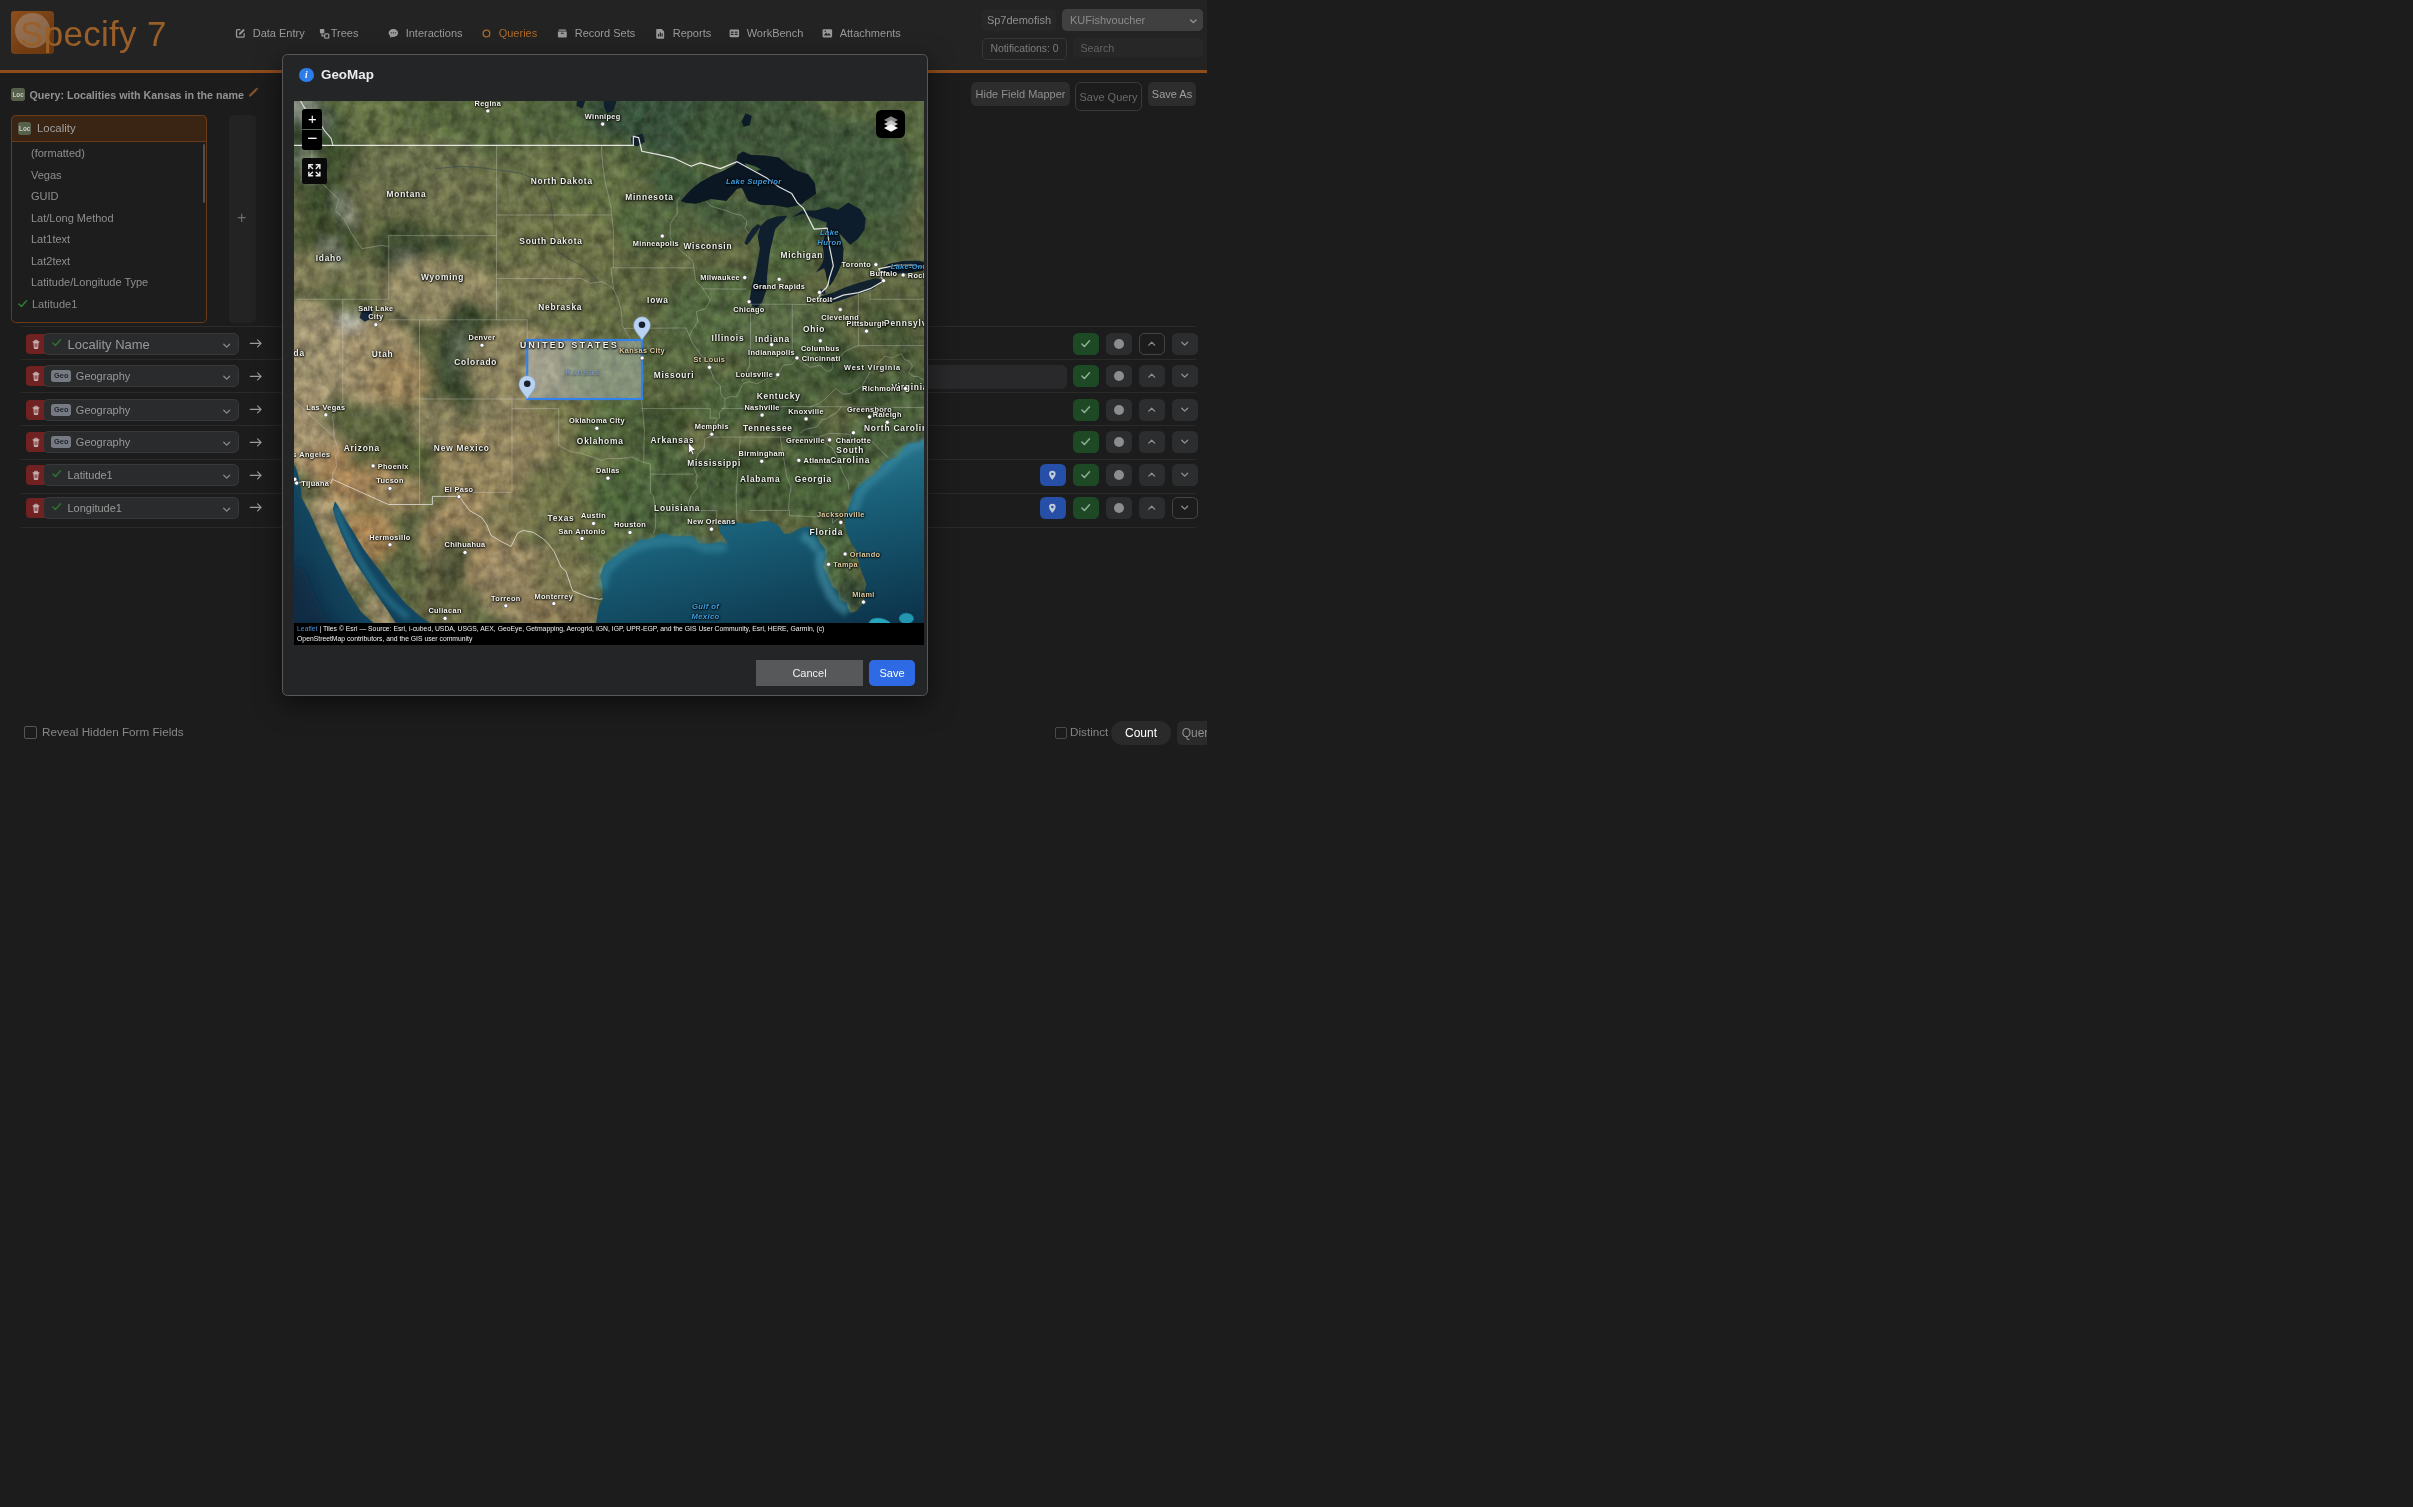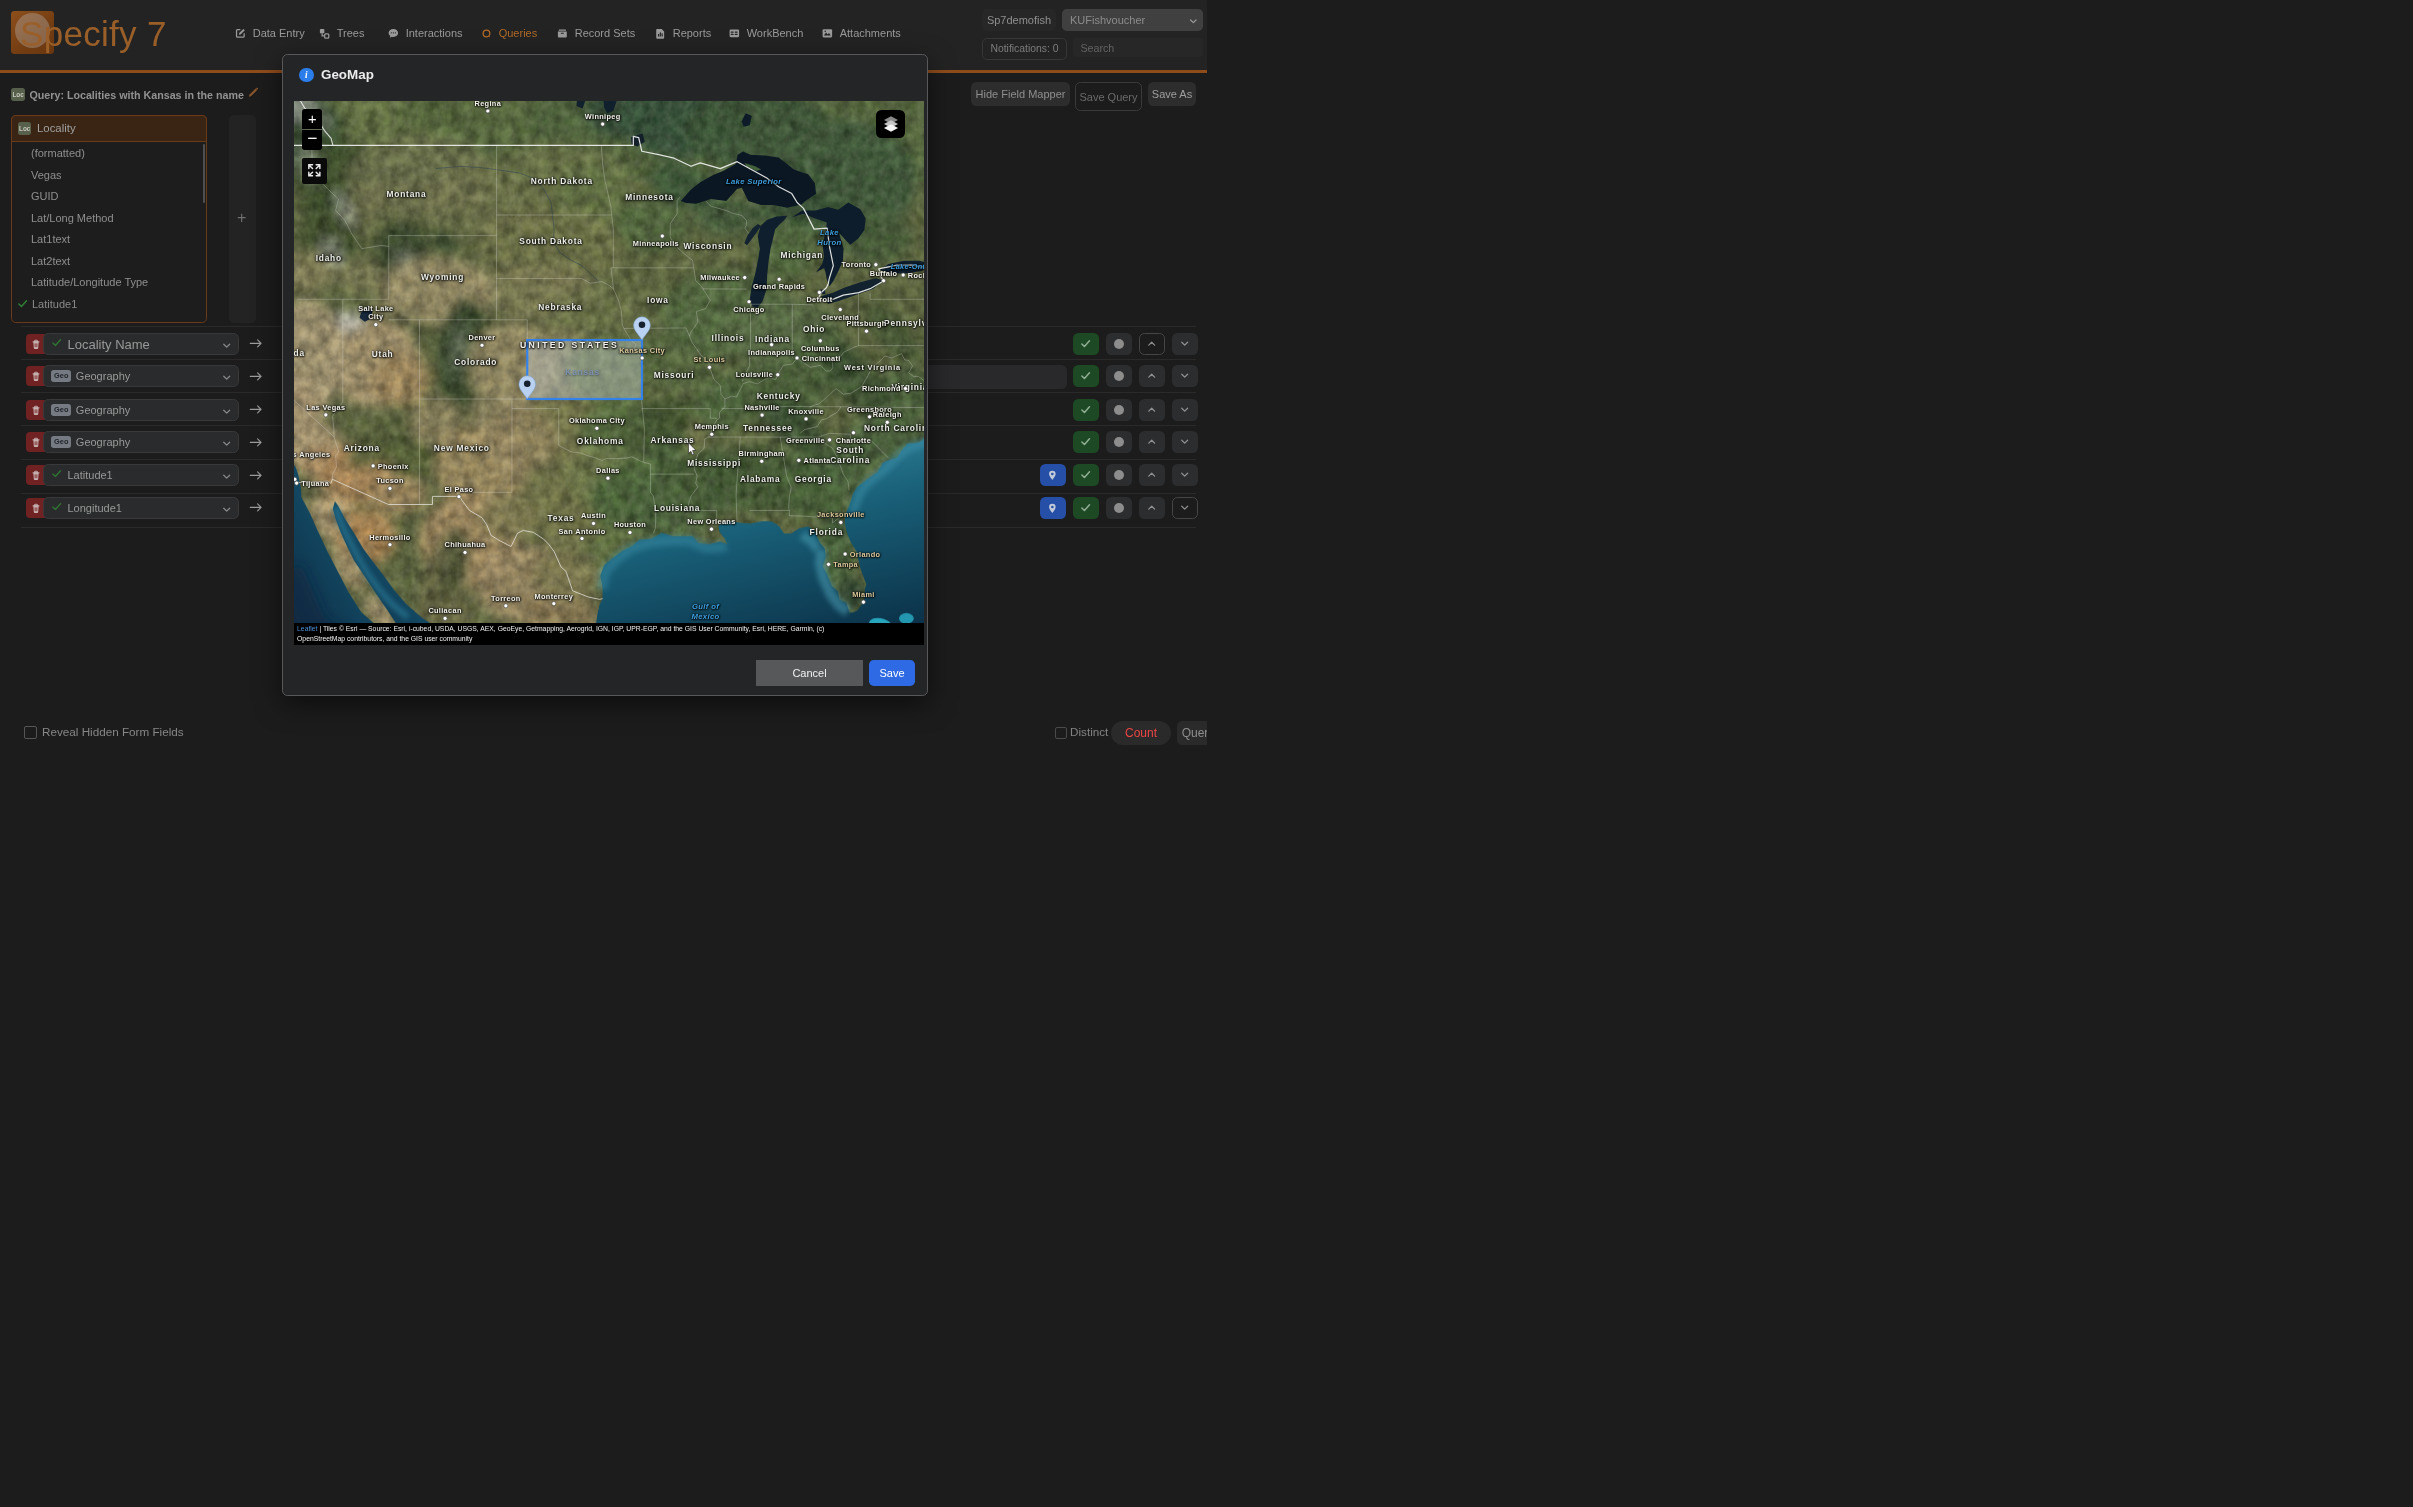--- a/index.html
+++ b/index.html
@@ -10,21 +10,21 @@
 <div class="abs" style="left:10.7px;top:10.7px;width:43px;height:43px;border-radius:3.4px;background:linear-gradient(140deg,#8d4f1c 0%,#733d12 60%,#68360f 100%)"></div>
 <div class="abs" style="left:14.7px;top:13.4px;width:35px;height:35px;border-radius:50%;background:rgba(185,185,185,0.35)"></div>
 <div class="abs" style="left:20px;top:14px;color:#9a5f28;font-size:35px;letter-spacing:0.3px;font-weight:400">Specify 7</div>
 <div style="position:absolute;left:234px;top:27px;display:flex;align-items:center;gap:6px">
     <svg width="12.7" height="12.7" viewBox="0 0 20 20">
       <path d="M3 5.5 A2.5 2.5 0 0 1 5.5 3 H10 V5 H5.5 a.5.5 0 0 0-.5.5 V14.5 a.5.5 0 0 0 .5.5 H14.5 a.5.5 0 0 0 .5-.5 V10 H17 v4.5 A2.5 2.5 0 0 1 14.5 17 H5.5 A2.5 2.5 0 0 1 3 14.5 Z" fill="#9a9a9a"></path>
       <path d="M8.2 9.6 L14.8 3 L17 5.2 L10.4 11.8 L7.8 12.2 Z" fill="#9a9a9a"></path>
     </svg>
     <span style="color:#9a9a9a;font-size:11px">Data Entry</span>
   </div>
-<div style="position:absolute;left:318px;top:27px;display:flex;align-items:flex-start;gap:6px">
+<div style="position:absolute;left:318px;top:27px;display:flex;align-items:flex-start;">
     <svg width="12.7" height="12.7" viewBox="0 0 20 20">
       <rect x="3" y="3" width="7" height="7" rx="1.5" fill="#9a9a9a"></rect>
       <rect x="10.5" y="11" width="6.5" height="6.5" rx="1.5" fill="none" stroke="#9a9a9a" stroke-width="2"></rect>
       <path d="M6.5 10 V14 H10.5" fill="none" stroke="#9a9a9a" stroke-width="2"></path>
     </svg>
     <span style="color:#9a9a9a;font-size:11px">Trees</span>
   </div>
 <div style="position:absolute;left:387px;top:27px;display:flex;align-items:center;gap:6px">
     <svg width="12.7" height="12.7" viewBox="0 0 20 20">
       <path d="M10 3 C5.6 3 2.5 5.8 2.5 9.2 c0 1.9 1 3.6 2.6 4.7 L4.4 17 l3.2-1.7 c.8.2 1.6.3 2.4.3 4.4 0 7.5-2.8 7.5-6.2 S14.4 3 10 3 Z" fill="#9a9a9a"></path>
@@ -347,21 +347,21 @@
 <div style="position:absolute;left:1172px;top:497px;width:25.5px;height:22px;border:0.7px solid #454545;border-radius:5.4px;box-sizing:border-box;display:flex;align-items:center;justify-content:center">
     <svg width="9.4" height="9.4" viewBox="0 0 16 16">
       <path d="M3 5.5 L8 10.5 L13 5.5" fill="none" stroke="#8a8a8a" stroke-width="2.2" stroke-linecap="round" stroke-linejoin="round"></path>
     </svg>
   </div>
 
 <div class="abs" style="left:24px;top:726px;width:10.7px;height:10.7px;border:1px solid #555;border-radius:2px"></div>
 <div class="abs" style="left:42px;top:725px;color:#878787;font-size:11.7px">Reveal Hidden Form Fields</div>
 <div class="abs" style="left:1055px;top:727px;width:10px;height:10px;border:1px solid #4a4a4a;border-radius:2px"></div>
 <div class="abs" style="left:1070px;top:725px;color:#848484;font-size:11.7px">Distinct</div>
-<div class="abs" style="left:1111px;top:721px;width:60px;height:24px;background:#2a2a2a;border-radius:12px;color:#ef4444;font-size:12px;display:flex;align-items:center;justify-content:center">Count</div>
+<div class="abs" style="left:1111px;top:721px;width:60px;height:24px;background:#2a2a2a;border-radius:12px;color:#ffffff;font-size:12px;display:flex;align-items:center;justify-content:center">Count</div>
 <div class="abs" style="left:1177px;top:721px;width:42px;height:24px;background:#2a2a2a;border-radius:5.4px;color:#8f8f8f;font-size:12px;display:flex;align-items:center;justify-content:center">Query</div>
 
 <div class="abs" style="left:282px;top:54px;width:646px;height:642px;background:#242527;border:0.7px solid #58585a;border-radius:5.4px;box-shadow:0 8px 27px rgba(0,0,0,0.55);box-sizing:border-box">
   <div class="abs" style="left:16px;top:12.7px;width:14.7px;height:14.7px;border-radius:50%;background:#2b7de9;color:#fff;font-size:9.4px;font-weight:bold;display:flex;align-items:center;justify-content:center;font-family:'Liberation Serif',serif;font-style:italic">i</div>
   <div class="abs" style="left:38px;top:12px;color:#ececec;font-size:13.4px;font-weight:bold">GeoMap</div>
   <div class="abs" style="left:11.4px;top:46px;width:630px;height:544px;overflow:hidden;background:#747e4e">
     <svg id="map" width="630" height="544" viewBox="0 0 940 811" style="position:absolute;left:0;top:0">
 <defs>
 <filter id="bl" x="-60%" y="-60%" width="220%" height="220%">
             <feGaussianBlur stdDeviation="9"></feGaussianBlur>

